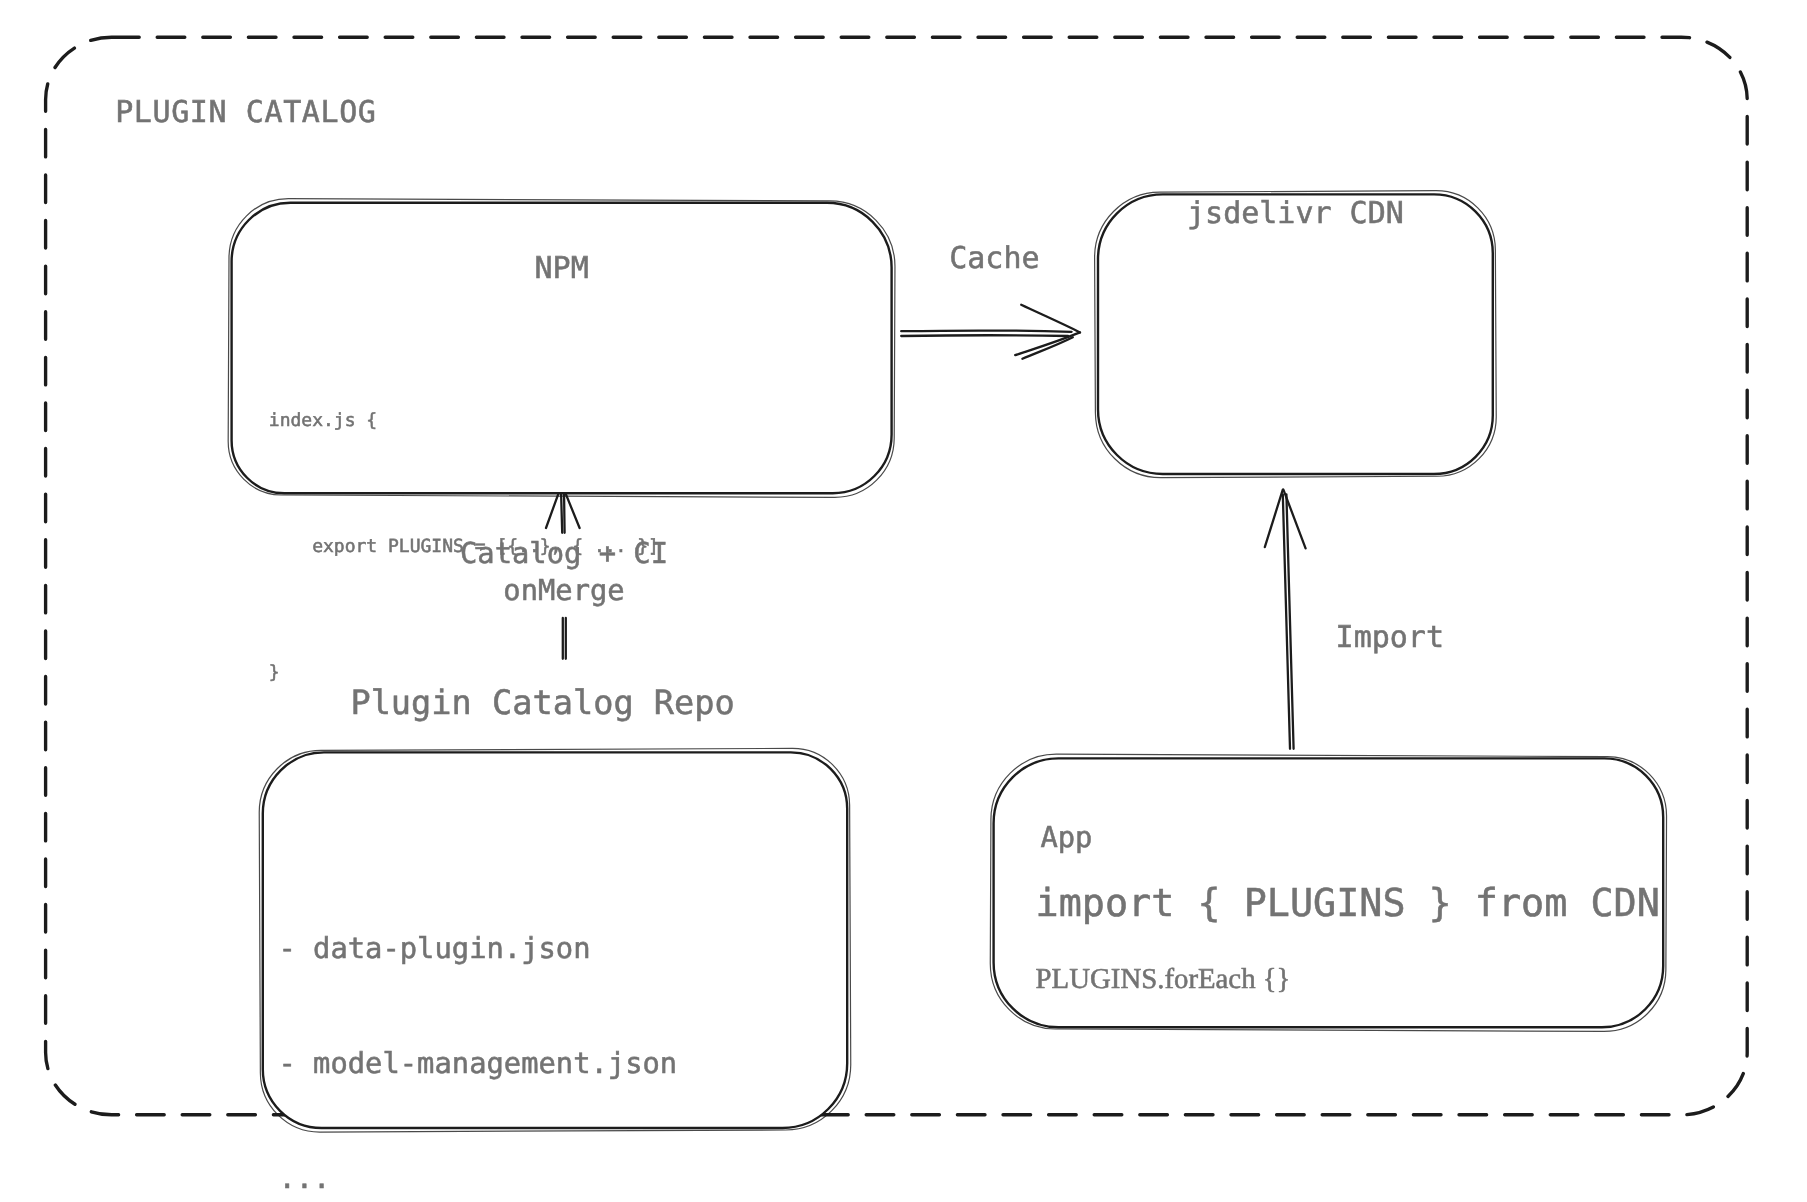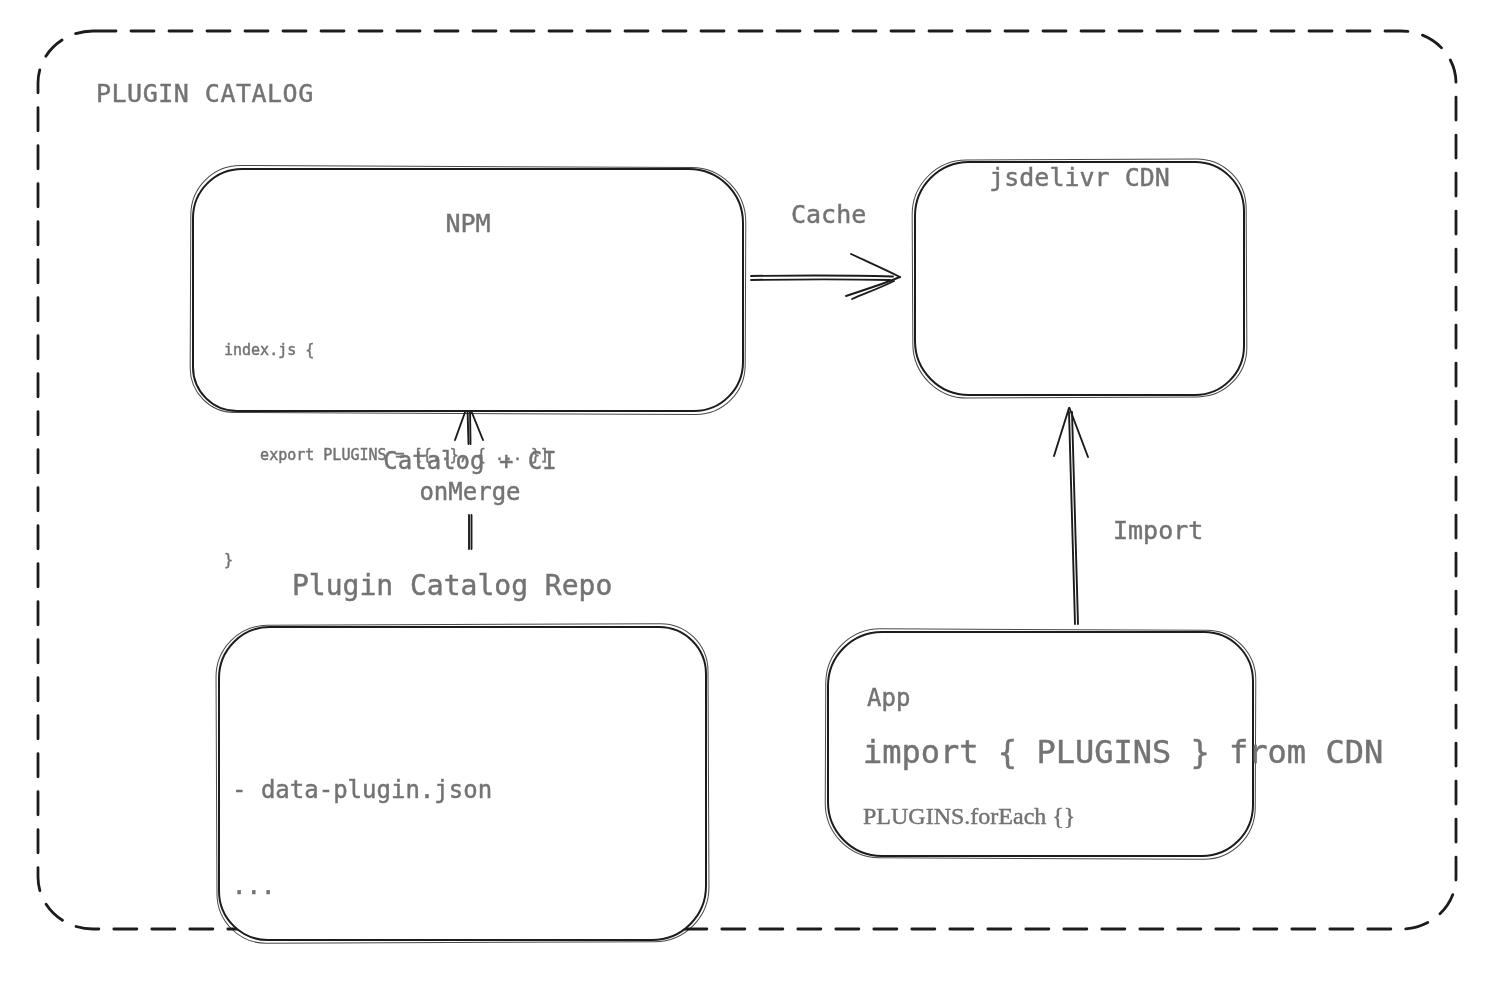--- a/index.html
+++ b/index.html
@@ -31,21 +31,21 @@
     border:1.3px solid rgba(28,28,28,.8);
     border-radius:inherit;
     transform:rotate(.25deg);
     pointer-events:none;
   }
   .npm-box{left:192px;top:156px;width:552px;height:244px;border-radius:50px 55px 50px 45px;margin-top:12px;}
   .cdn-box{left:914px;top:161px;width:331px;height:235px;border-radius:55px 50px 50px 55px;display:flex;align-items:flex-start;justify-content:center;}
   .cdn-box::before{transform:rotate(-.3deg);}
   .repo-box{left:218px;top:626px;width:489px;height:315px;border-radius:52px 48px 55px 50px;}
   .repo-box::before{transform:rotate(-.25deg);}
-  .app-box{left:827px;top:631px;width:427px;height:226px;border-radius:55px 50px 52px 55px;text-align:right;}
+  .app-box{left:827px;top:631px;width:560px;height:226px;border-radius:55px 50px 52px 55px;text-align:right;}
 
   .box-title{
     position:absolute;left:0;right:0;top:40px;
     text-align:center;
     font-size:25px;line-height:28px;
   }
   .code{
     position:absolute;left:30px;top:93px;right:10px;
     font-size:15px;line-height:35px;
     white-space:pre;
@@ -129,20 +129,21 @@
   <div class="edge-label build-label">
     <div>Catalog + CI</div>
     <div>onMerge</div>
   </div>
 
   <div class="node-label repo-label">Plugin Catalog Repo</div>
 
   <div class="box repo-box">
     <div class="repo-files">
       <div>- data-plugin.json</div>
+      <div>- model-management.json</div>
       <div>...</div>
     </div>
   </div>
 
   <div class="box app-box">
     <div class="app-title">App</div>
     <div class="app-line-1">import { PLUGINS } from CDN</div>
     <div class="app-line-2">PLUGINS.forEach {}</div>
   </div>
 

